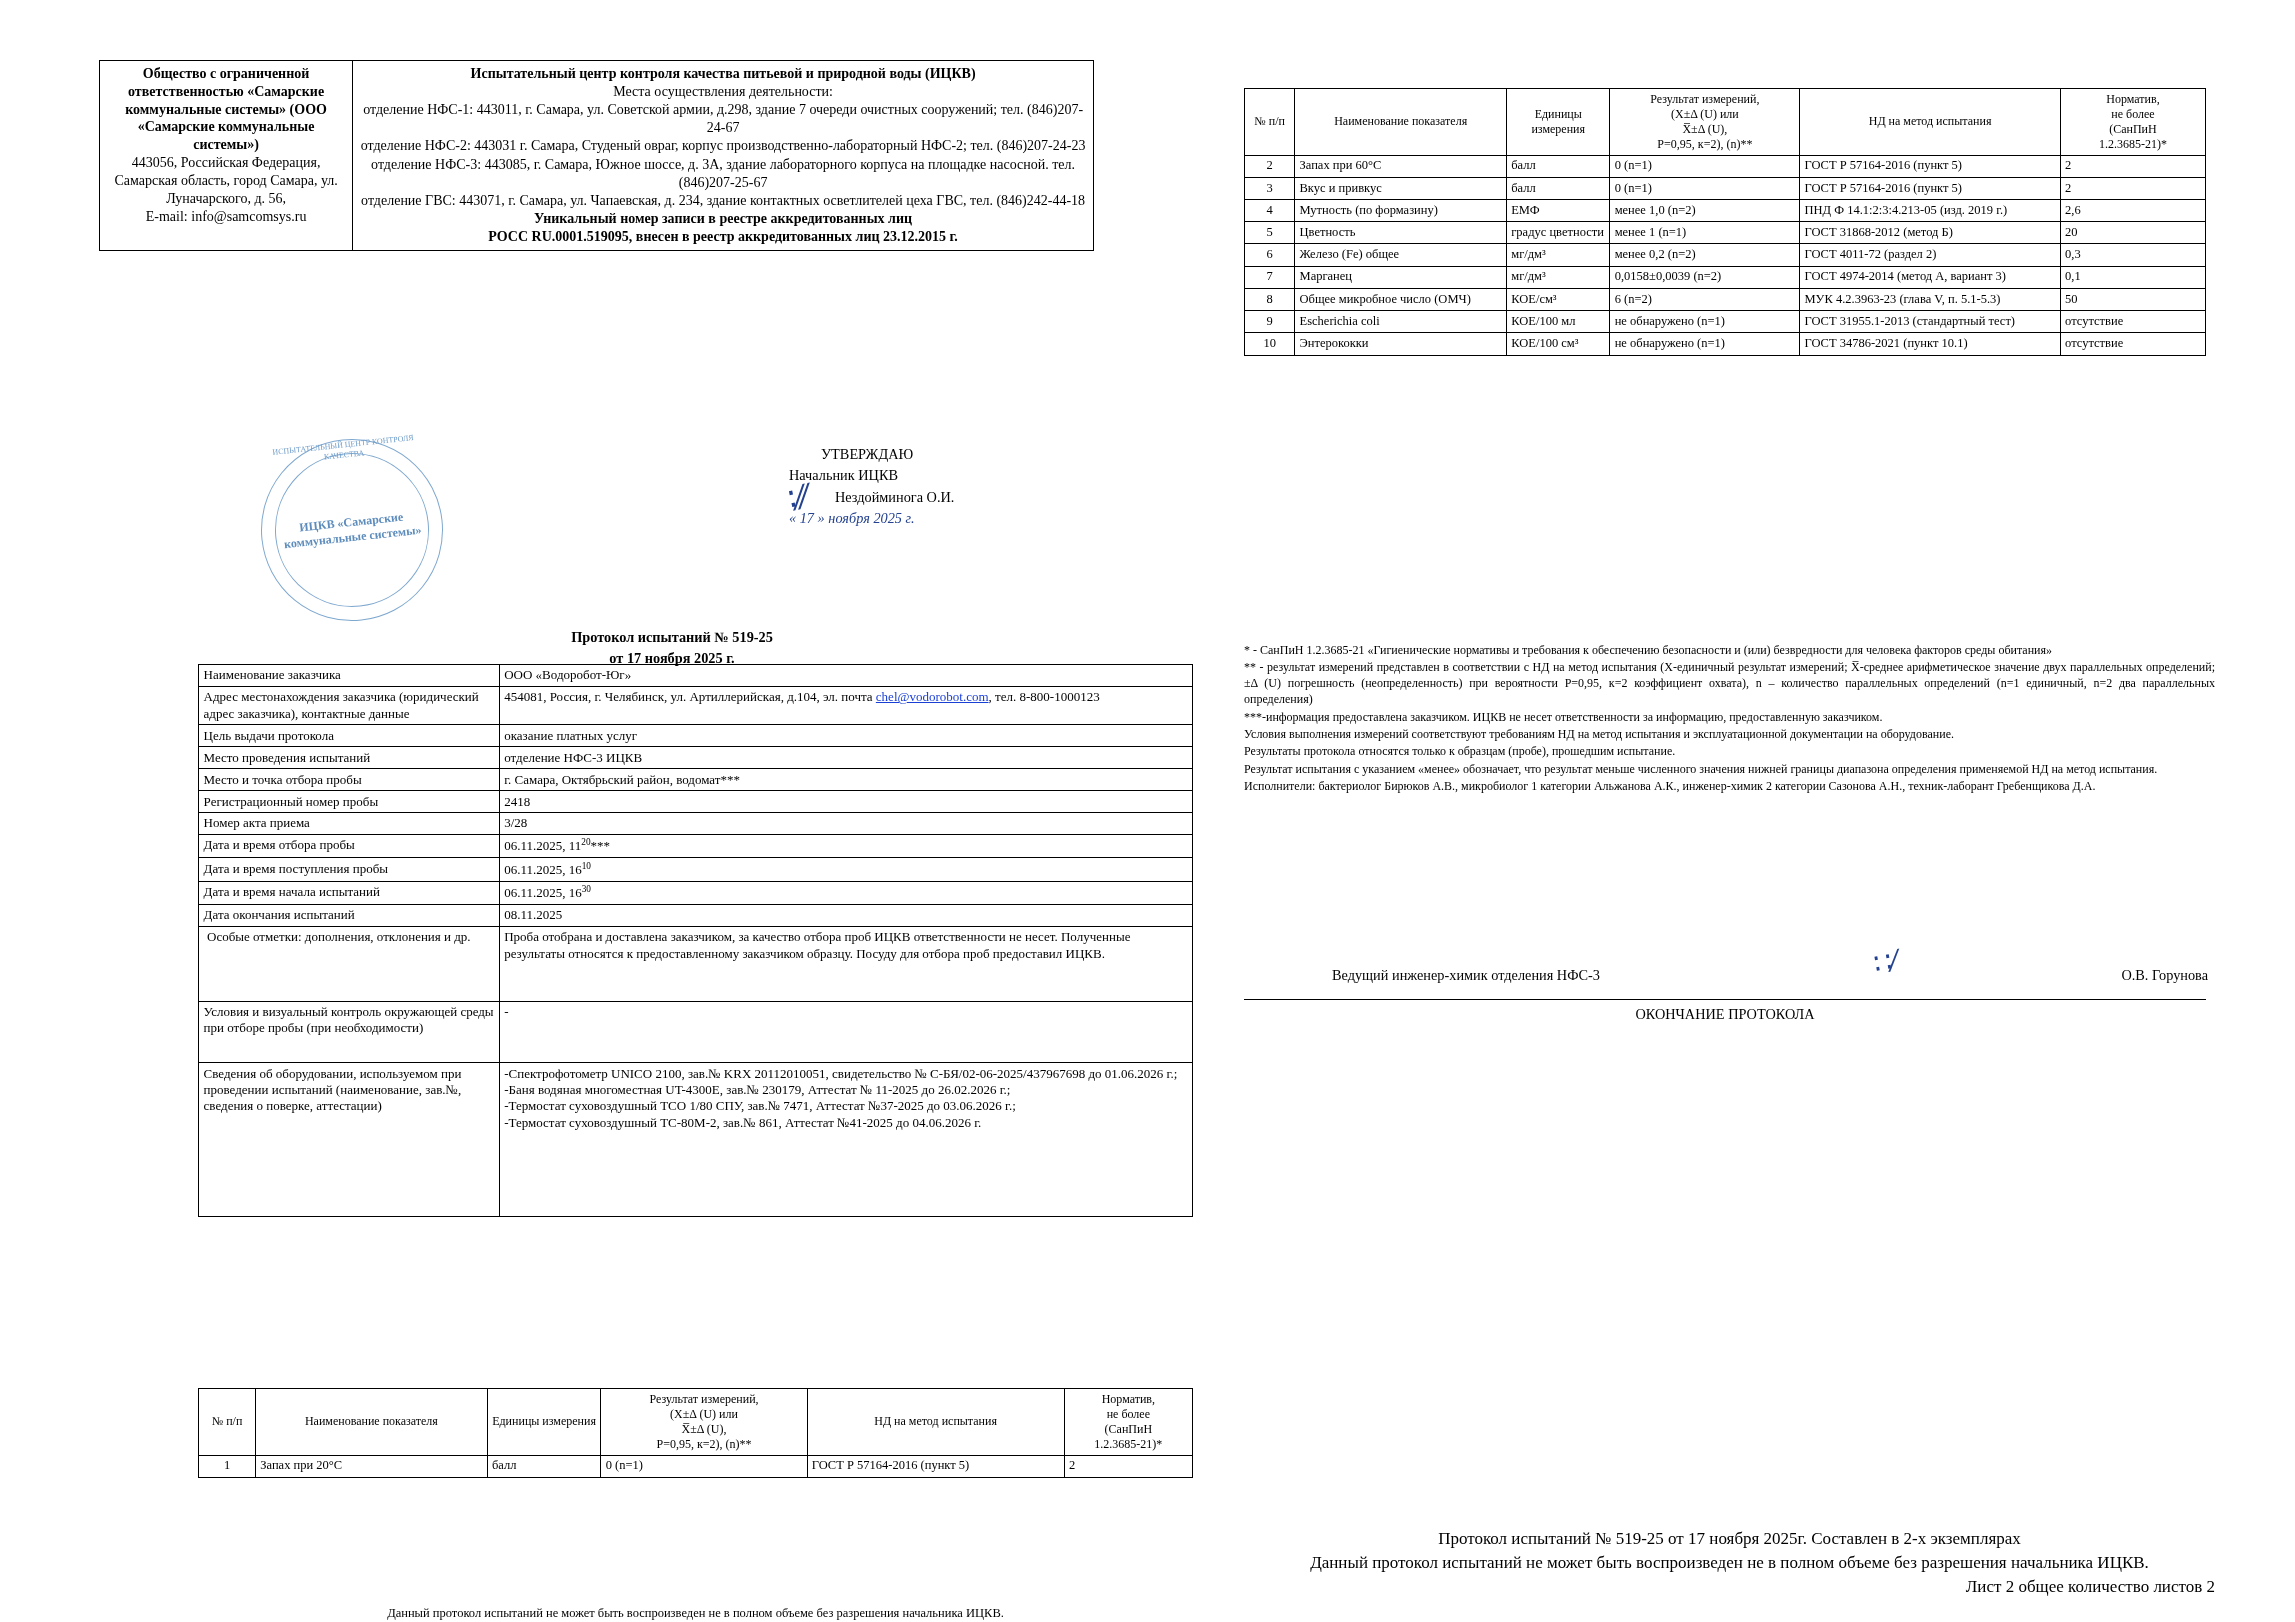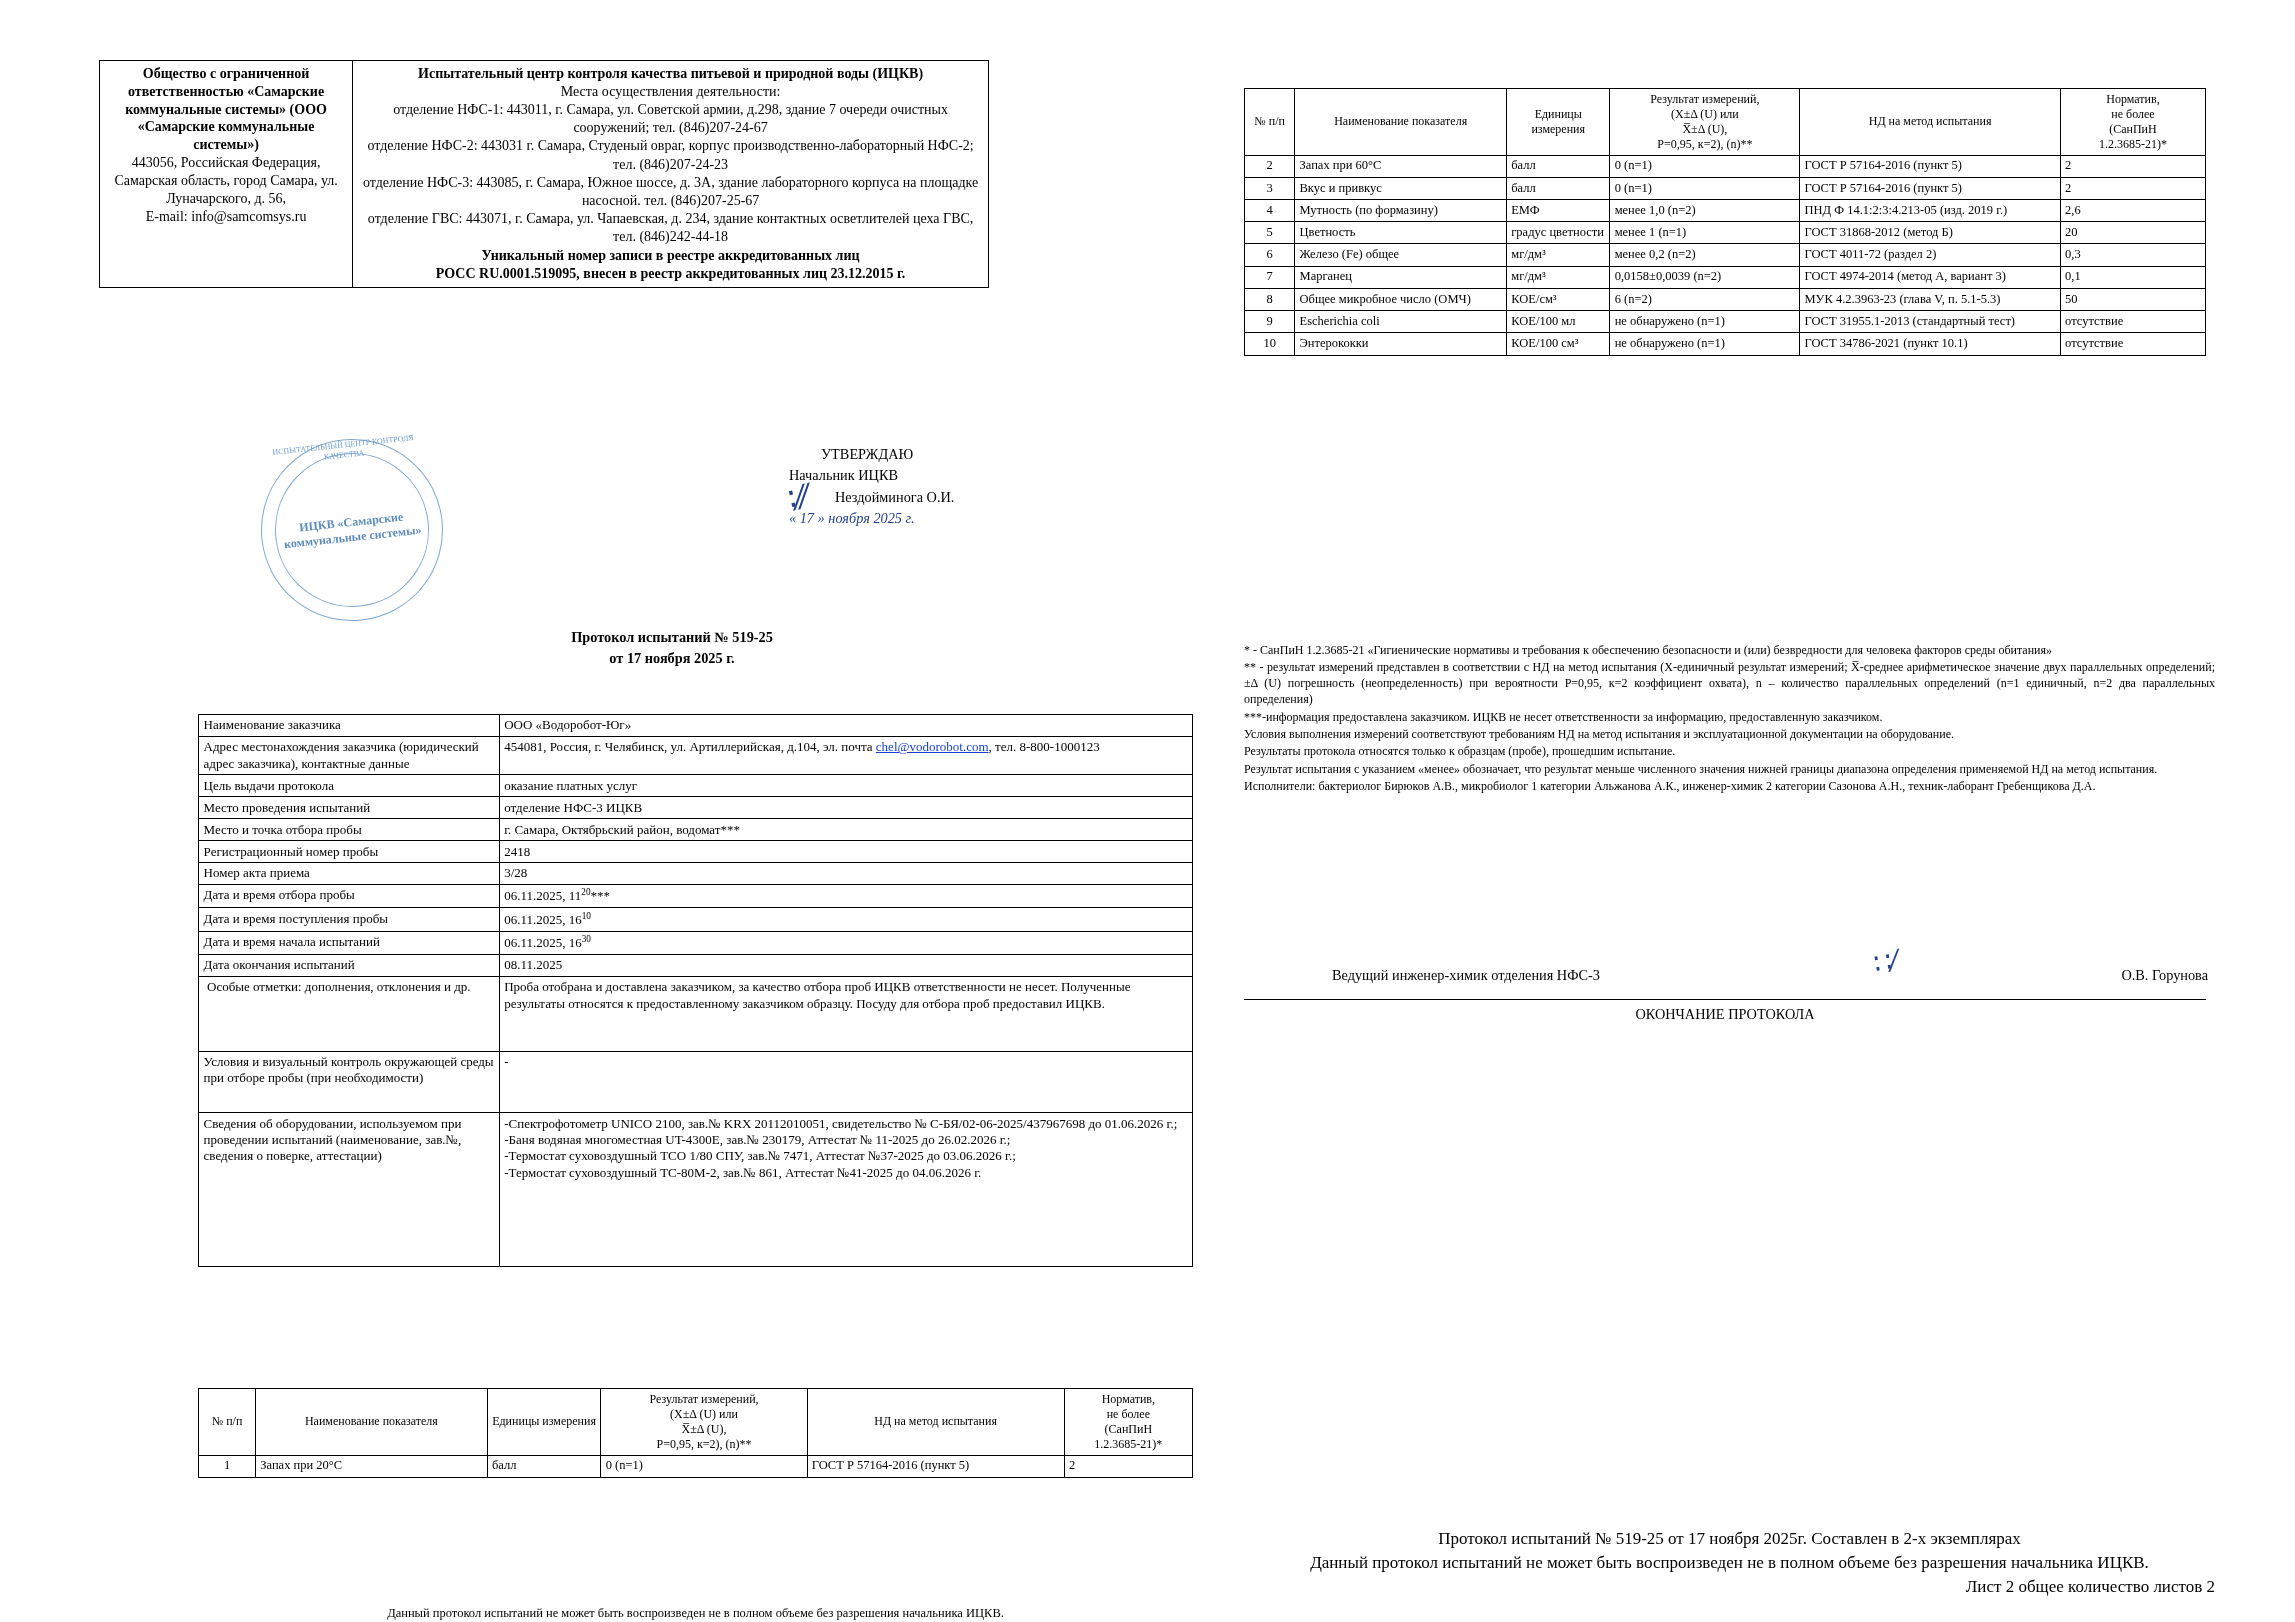--- a/index.html
+++ b/index.html
@@ -9,21 +9,21 @@
     width:2295px;
     height:1623px;
     position:relative;
     overflow:hidden;
   }
   .page{position:absolute;left:0;top:0;width:2295px;height:1623px;}
   .col-left{position:absolute;left:99px;top:60px;width:995px;}
   .col-right{position:absolute;left:1244px;top:88px;width:962px;}
 
   table{border-collapse:collapse;}
-  .hdrtbl{width:890px;border:1.4px solid #000;}
+  .hdrtbl{width:995px;border:1.4px solid #000;}
   .hdrtbl td{border:1.4px solid #000;vertical-align:top;padding:3.7px 5.6px;}
   .hdrtbl .c1{width:241px;text-align:center;font-weight:bold;font-size:14px;line-height:1.28;}
   .hdrtbl .c1 .thin{font-weight:normal;}
   .hdrtbl .c2{font-size:14px;line-height:1.3;}
   .ctr{text-align:center;}
   .b{font-weight:bold;}
 
   .stamp{
     position:absolute;left:162px;top:379px;width:180px;height:180px;
     border:1.9px solid #7fa8cf;border-radius:50%;
@@ -47,21 +47,21 @@
   .approve .line{white-space:nowrap;}
   .sign-scribble{
     position:absolute;left:689px;top:419px;font-size:32px;color:#23418f;
     font-family:"DejaVu Serif",serif;transform:rotate(-12deg);
   }
   .sign-date{color:#23418f;font-style:italic;}
 
   .prot-title{position:absolute;left:365px;top:567px;width:416px;text-align:center;font-size:14.3px;font-weight:bold;line-height:1.45;}
   .prot-title .sub{font-weight:bold;}
 
-  .maintbl{position:absolute;left:99px;top:654px;width:995px;border:1.4px solid #000;}
+  .maintbl{position:absolute;left:99px;top:604px;width:995px;border:1.4px solid #000;}
   .maintbl td{border:1.4px solid #000;padding:2.3px 4.6px;font-size:13px;vertical-align:top;line-height:1.26;}
   .maintbl td.k{width:287px;}
   .maintbl a{color:#1a3fd4;text-decoration:underline;}
 
   .rtbl{width:962px;border:1.4px solid #000;}
   .rtbl td,.rtbl th{border:1.4px solid #000;font-size:12.5px;padding:2.8px 4.2px;vertical-align:top;font-weight:normal;line-height:1.25;}
   .rtbl th{text-align:center;vertical-align:middle;font-size:12px;}
   .rtbl td.num{text-align:center;}
   .sup{vertical-align:super;font-size:9.3px;}
 

